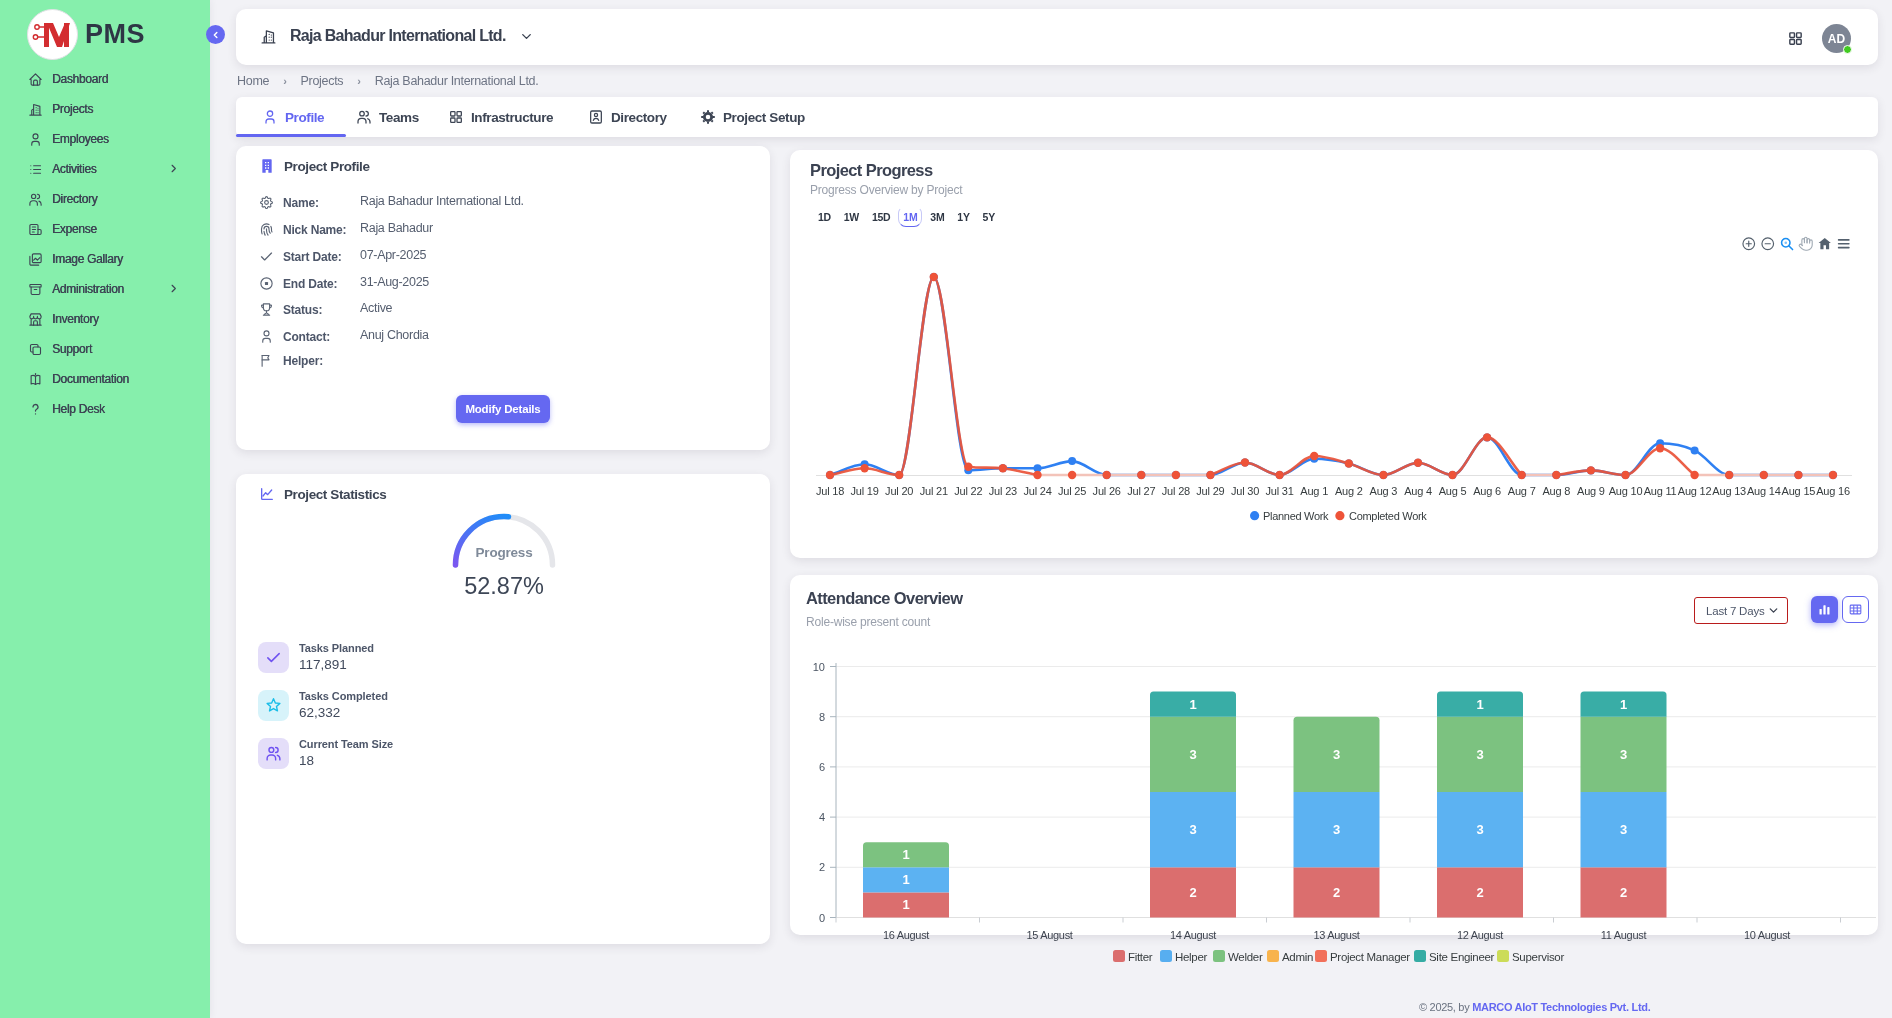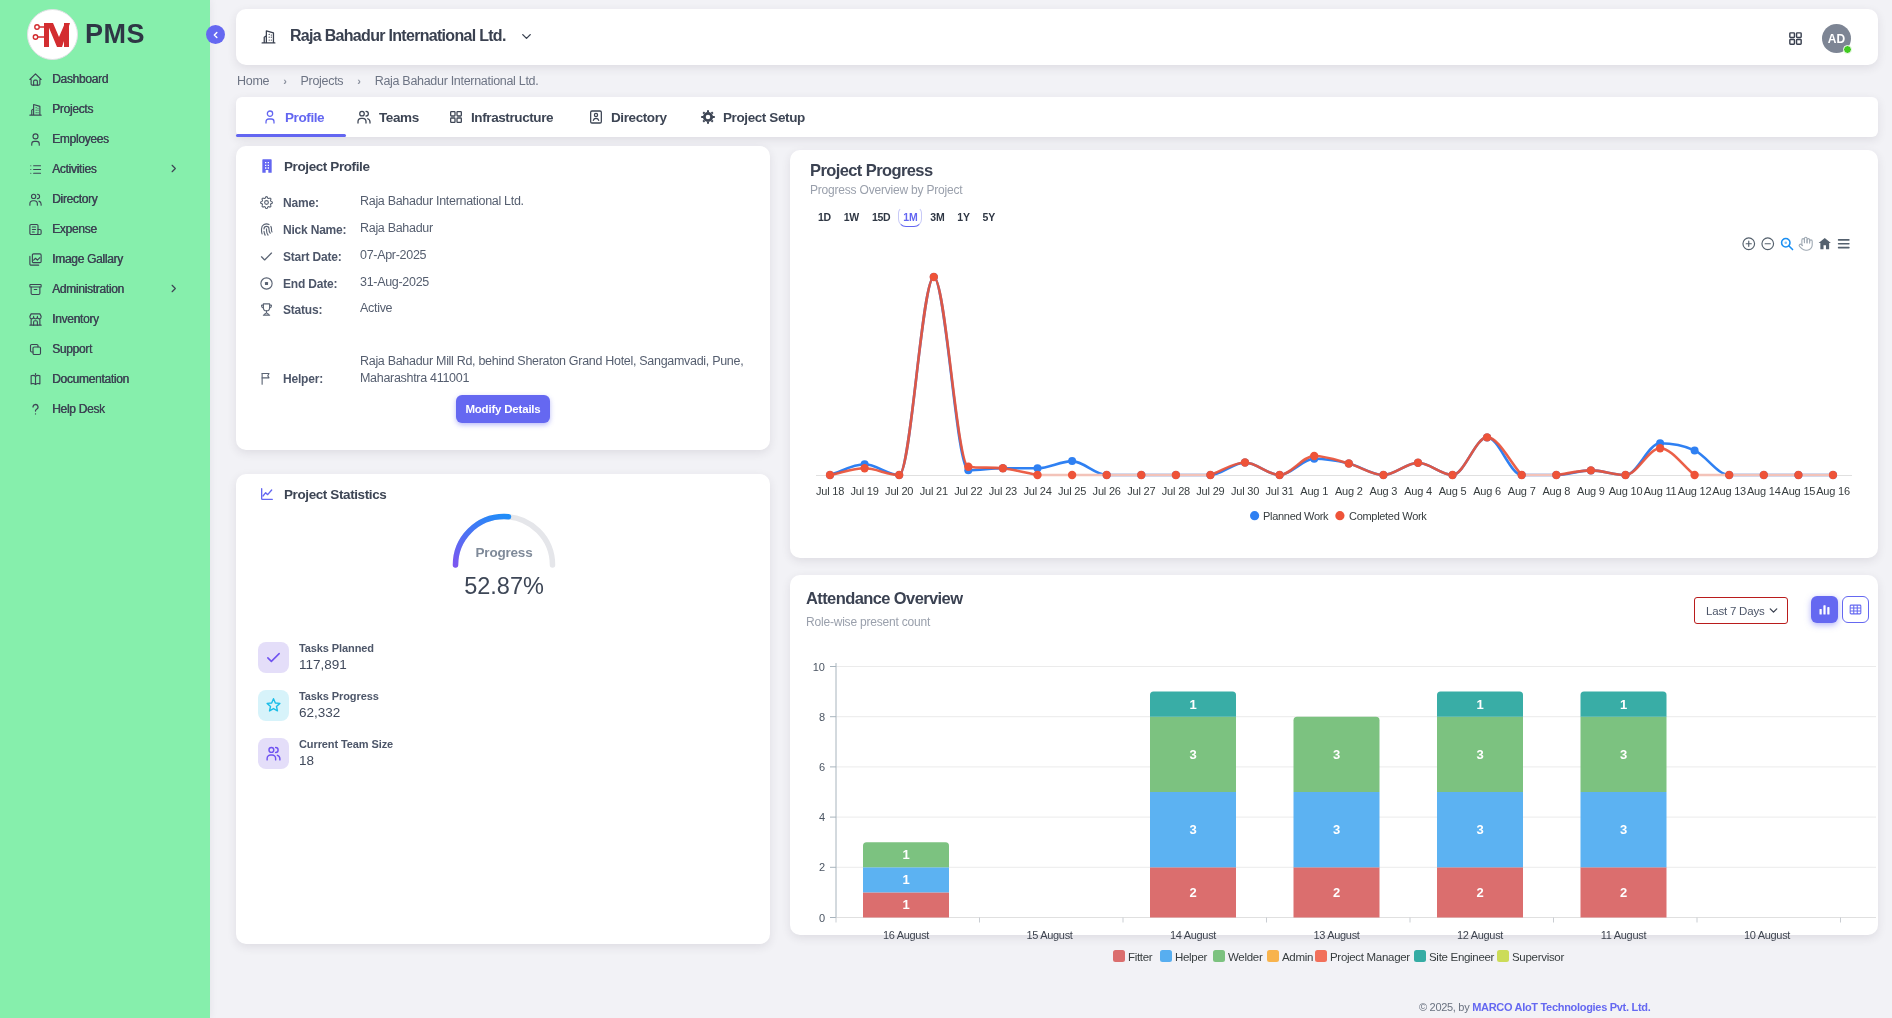--- a/index.html
+++ b/index.html
@@ -256,27 +256,34 @@
     </div>
   <div class="prow" style="top:154px;">
       <svg width="15" height="15" viewBox="0 0 24 24" fill="none" stroke="currentColor" stroke-width="1.8" stroke-linecap="round" stroke-linejoin="round">
         <path d="M7 3h10v6a5 5 0 0 1-10 0V3z"></path>
         <path d="M7 5H5a1 1 0 0 0-1 1c0 1.8 1.1 3.2 2.9 3.6M17 5h2a1 1 0 0 1 1 1c0 1.8-1.1 3.2-2.9 3.6"></path>
         <path d="M12 14v3M8.5 21c.4-2.2 1.7-3.5 3.5-3.5s3.1 1.3 3.5 3.5zM7 21h10"></path>
       </svg>
       <span class="plabel">Status:</span>
       <span class="pvalue">Active</span>
     </div>
+  <div class="prow" style="top:181px;">
+      <svg width="15" height="15" viewBox="0 0 24 24" fill="none" stroke="currentColor" stroke-width="1.8" stroke-linecap="round" stroke-linejoin="round">
+        <circle cx="12" cy="7" r="4"></circle>
+        <path d="M6 21v-2a4 4 0 0 1 4-4h4a4 4 0 0 1 4 4v2"></path>
+      </svg>
+      <span class="plabel">Contact:</span>
+      <span class="pvalue">Anuj Chordia</span>
+    </div>
   <div class="prow" style="top:207px;">
       <svg width="15" height="15" viewBox="0 0 24 24" fill="none" stroke="currentColor" stroke-width="1.8" stroke-linecap="round" stroke-linejoin="round">
         <path d="M5 21V4"></path>
         <path d="M5 4h11l-2 3.5L16 11H5"></path>
       </svg>
       <span class="plabel">Helper:</span>
-      <span class="pvalue" style="width:396px;">Raja Bahadur Mill Rd, behind Sheraton Grand Hotel, Sangamvadi, Pune, Maharashtra 411001</span>
     </div>
   <div class="modify-btn">Modify Details</div>
 </div>
 
 <div class="card stats-card">
   <div class="card-head">
       <svg width="16" height="16" viewBox="0 0 24 24" fill="none" stroke="#6366f1" stroke-width="2" stroke-linecap="round" stroke-linejoin="round">
         <path d="M4 4v15a1 1 0 0 0 1 1h15"></path>
         <path d="M6 15l4-5 3 3 6-7"></path>
       </svg>
@@ -305,21 +312,21 @@
         <div class="stat-vl">117,891</div>
       </div>
   </div>
   <div class="stat-row" style="top:216px;">
     <div class="stat-ic" style="background:#d7f3fa;">
         <svg width="17" height="17" viewBox="0 0 24 24" fill="none" stroke="#19bde8" stroke-width="2" stroke-linecap="round" stroke-linejoin="round">
           <path d="M12 2.5l2.6 5.9 6.4.6-4.8 4.3 1.4 6.3-5.6-3.3-5.6 3.3 1.4-6.3L3 9l6.4-.6z"></path>
         </svg>
       </div>
     <div class="stat-tx">
-        <div class="stat-lb">Tasks Progress</div>
+        <div class="stat-lb">Tasks Completed</div>
         <div class="stat-vl">62,332</div>
       </div>
   </div>
   <div class="stat-row" style="top:264px;">
     <div class="stat-ic" style="background:#e4def9;">
         <svg width="17" height="17" viewBox="0 0 24 24" fill="none" stroke="#6f52f1" stroke-width="2" stroke-linecap="round" stroke-linejoin="round">
           <circle cx="9" cy="7" r="3.4"></circle>
           <path d="M3 21v-2a5 5 0 0 1 5-5h2a5 5 0 0 1 5 5v2"></path>
           <path d="M15 3.5a3.4 3.4 0 0 1 0 7M17.5 14.6a5 5 0 0 1 3.5 4.8V21"></path>
         </svg>

